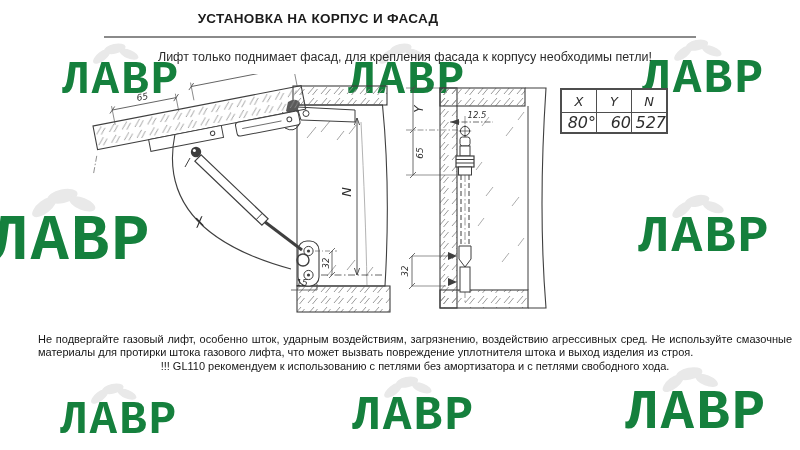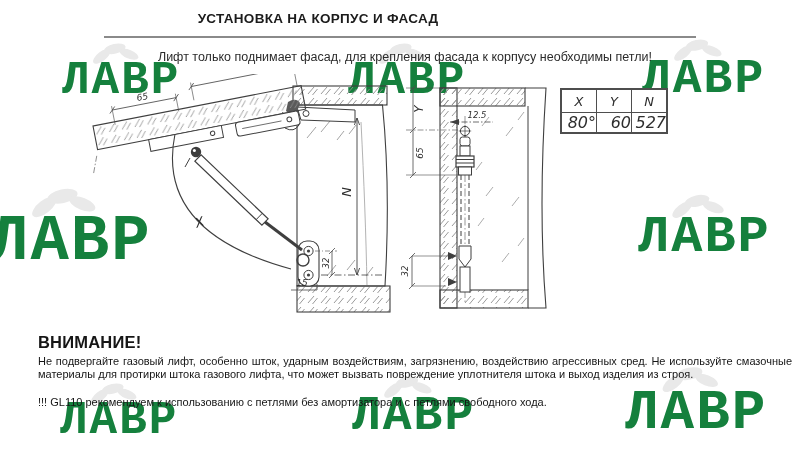--- a/index.html
+++ b/index.html
@@ -41,21 +41,21 @@
     border:1px solid #4e4e4e;text-align:center;vertical-align:middle;
     width:34px;font-style:italic;color:#2e2e2e;padding:0;
   }
   .xyn th{height:22px;font-size:13px;font-weight:normal;}
   .xyn td{height:19px;font-size:16px;text-align:right;}
   .xyn{border:2px solid #4e4e4e;}
   
   .warning{position:absolute;left:38px;top:333px;width:754px;z-index:1;color:#161616;}
   .warning h2{margin:0 0 3px 0;font-size:16.5px;letter-spacing:0.2px;}
   .warning p{margin:0;font-size:11px;line-height:1.17;text-align:justify;}
-  .warning p.note{text-align:left;margin-top:15px;}
+  .warning p.note{text-align:center;margin-top:1px;}
 </style>
 </head>
 <body>
 
 <div class="wm" style="left:62px;top:58px;font-size:46px;">
   <svg viewBox="0 0 44 26">
       <g fill="#e9e9e9">
         <ellipse cx="10" cy="15" rx="9.5" ry="4.2" transform="rotate(-38 10 15)"></ellipse>
         <ellipse cx="22" cy="8" rx="10" ry="4.5" transform="rotate(-12 22 8)"></ellipse>
         <ellipse cx="35" cy="13" rx="9" ry="4" transform="rotate(22 35 13)"></ellipse>
@@ -301,16 +301,15 @@
   <tbody>
     <tr>
       <td>80°</td>
       <td>60</td>
       <td>527</td>
     </tr>
   </tbody>
 </table>
 
 <div class="warning">
-  <h2>ВНИМАНИЕ!</h2>
   <p>Не подвергайте газовый лифт, особенно шток, ударным воздействиям, загрязнению, воздействию агрессивных сред. Не используйте смазочные материалы для протирки штока газового лифта, что может вызвать повреждение уплотнителя штока и выход изделия из строя.</p>
   <p class="note">!!! GL110 рекомендуем к использованию с петлями без амортизатора и с петлями свободного хода.</p>
 </div>
 
 </body></html>

